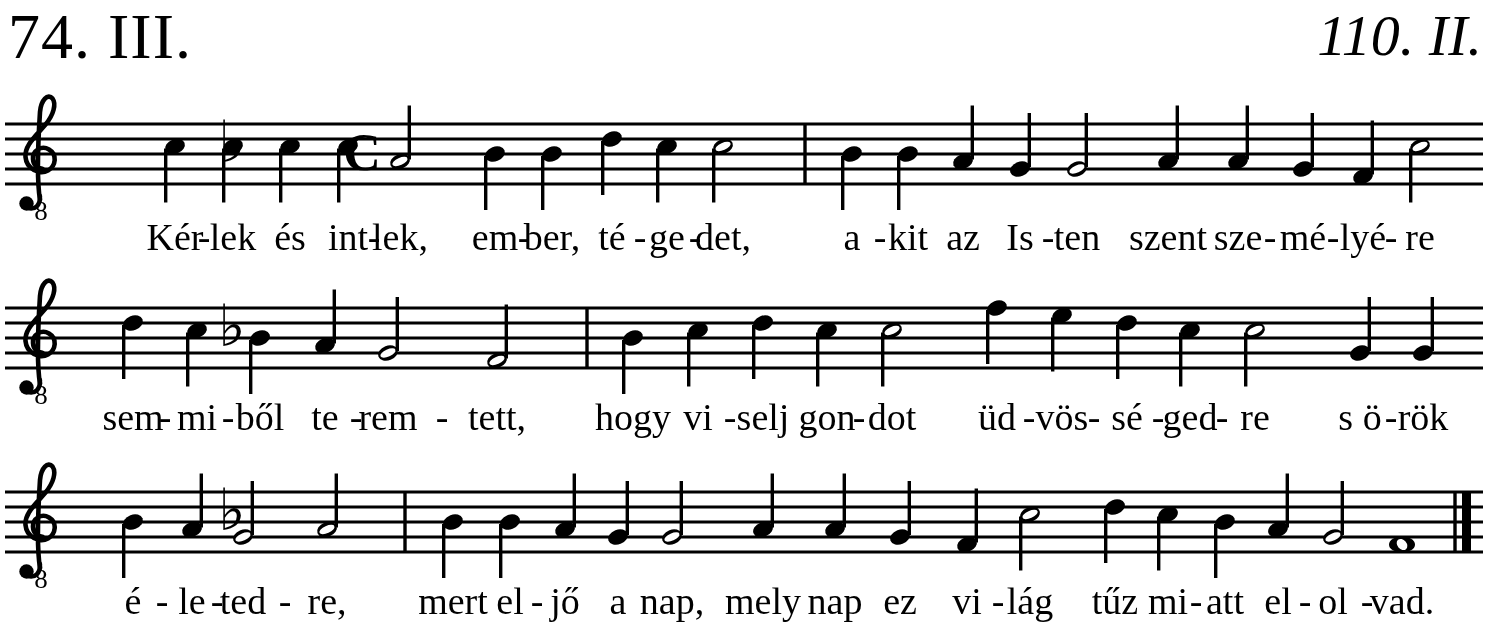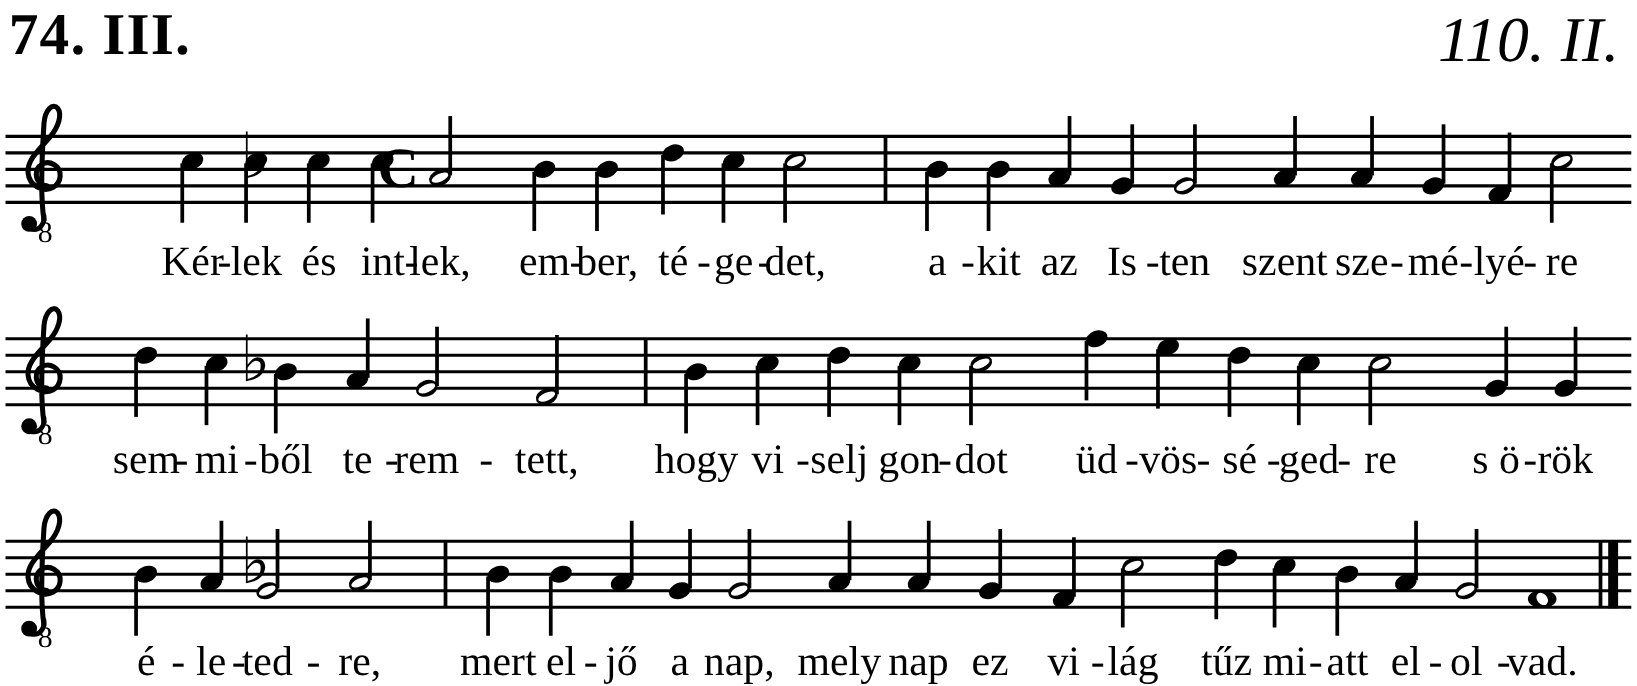--- a/index.html
+++ b/index.html
@@ -1,20 +1,20 @@
 <!DOCTYPE html>
 <html><head>
 <meta charset="utf-8">
 <style>
   html,body{margin:0;padding:0;}
   body{width:1488px;height:624px;position:relative;background:#ffffff;overflow:hidden;
        font-family:"Liberation Serif",serif;}
-  .title-left{position:absolute;left:8px;top:0px;font-size:54px;font-weight:bold;color:#000;
+  .title-left{position:absolute;left:8px;top:0px;font-size:64px;font-weight:normal;color:#000;
        letter-spacing:1px;}
-  .title-right{position:absolute;right:16px;top:2px;font-size:58px;font-style:italic;color:#000;}
+  .title-right{position:absolute;right:6px;top:2px;font-size:58px;font-style:italic;color:#000;}
   #score-svg{position:absolute;left:0;top:0;}
 </style>
 </head>
 <body>
 
 <div class="title-left">74. III.</div>
 <div class="title-right">110. II.</div>
 
 <svg id="score-svg" width="1488" height="624" viewBox="0 0 1488 624" xmlns="http://www.w3.org/2000/svg">
     <g>

